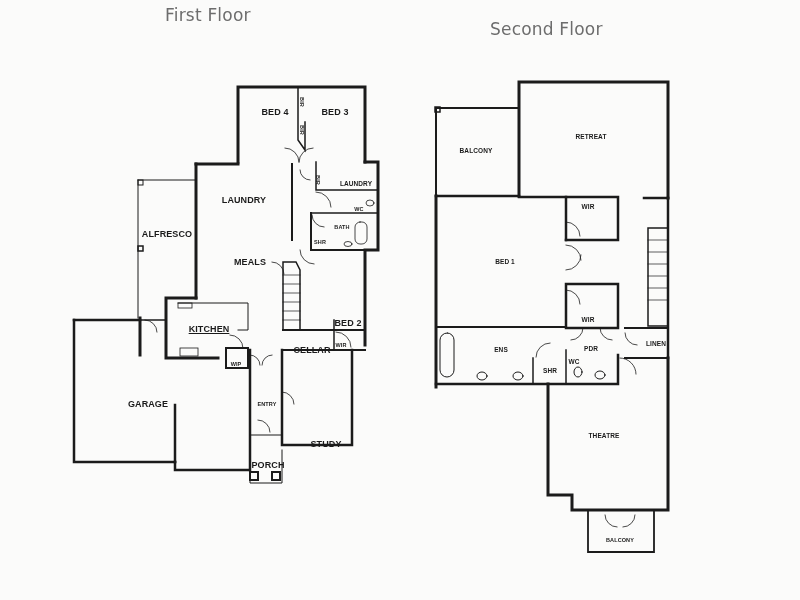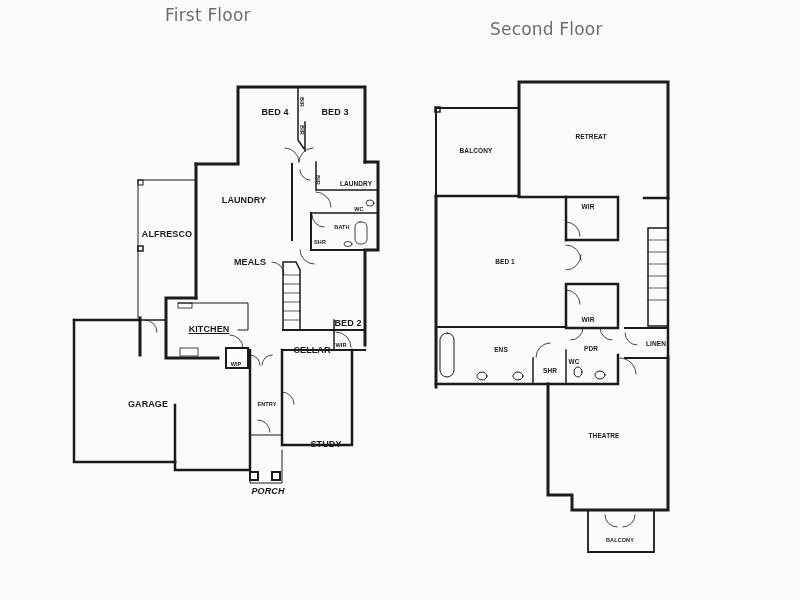--- a/index.html
+++ b/index.html
@@ -169,21 +169,21 @@
 <div class="lbl" style="left:167px;top:234px;">ALFRESCO</div>
 <div class="lbl" style="left:250px;top:262px;">MEALS</div>
 <div class="lbl" style="left:348px;top:287px;margin-top:36px;">BED 2</div>
 <div class="lbl" style="left:209px;top:329px;text-decoration:underline;">KITCHEN</div>
 <div class="lbl xs" style="left:236px;top:364px;">WIP</div>
 <div class="lbl" style="left:312px;top:350px;">CELLAR</div>
 <div class="lbl xs" style="left:341px;top:345px;">WIR</div>
 <div class="lbl" style="left:148px;top:404px;">GARAGE</div>
 <div class="lbl xs" style="left:267px;top:404px;">ENTRY</div>
 <div class="lbl" style="left:326px;top:399px;margin-top:45px;">STUDY</div>
-<div class="lbl" style="left:268px;top:491px;font-style:italic;">PORCH</div>
+<div class="lbl" style="left:268px;top:465px;">PORCH</div>
 
 <div class="lbl sm" style="left:476px;top:150px;">BALCONY</div>
 <div class="lbl sm" style="left:591px;top:136px;">RETREAT</div>
 <div class="lbl sm" style="left:588px;top:206px;">WIR</div>
 <div class="lbl sm" style="left:505px;top:261px;">BED 1</div>
 <div class="lbl sm" style="left:588px;top:319px;">WIR</div>
 <div class="lbl sm" style="left:501px;top:349px;">ENS</div>
 <div class="lbl sm" style="left:550px;top:370px;">SHR</div>
 <div class="lbl sm" style="left:574px;top:361px;">WC</div>
 <div class="lbl sm" style="left:591px;top:348px;">PDR</div>

